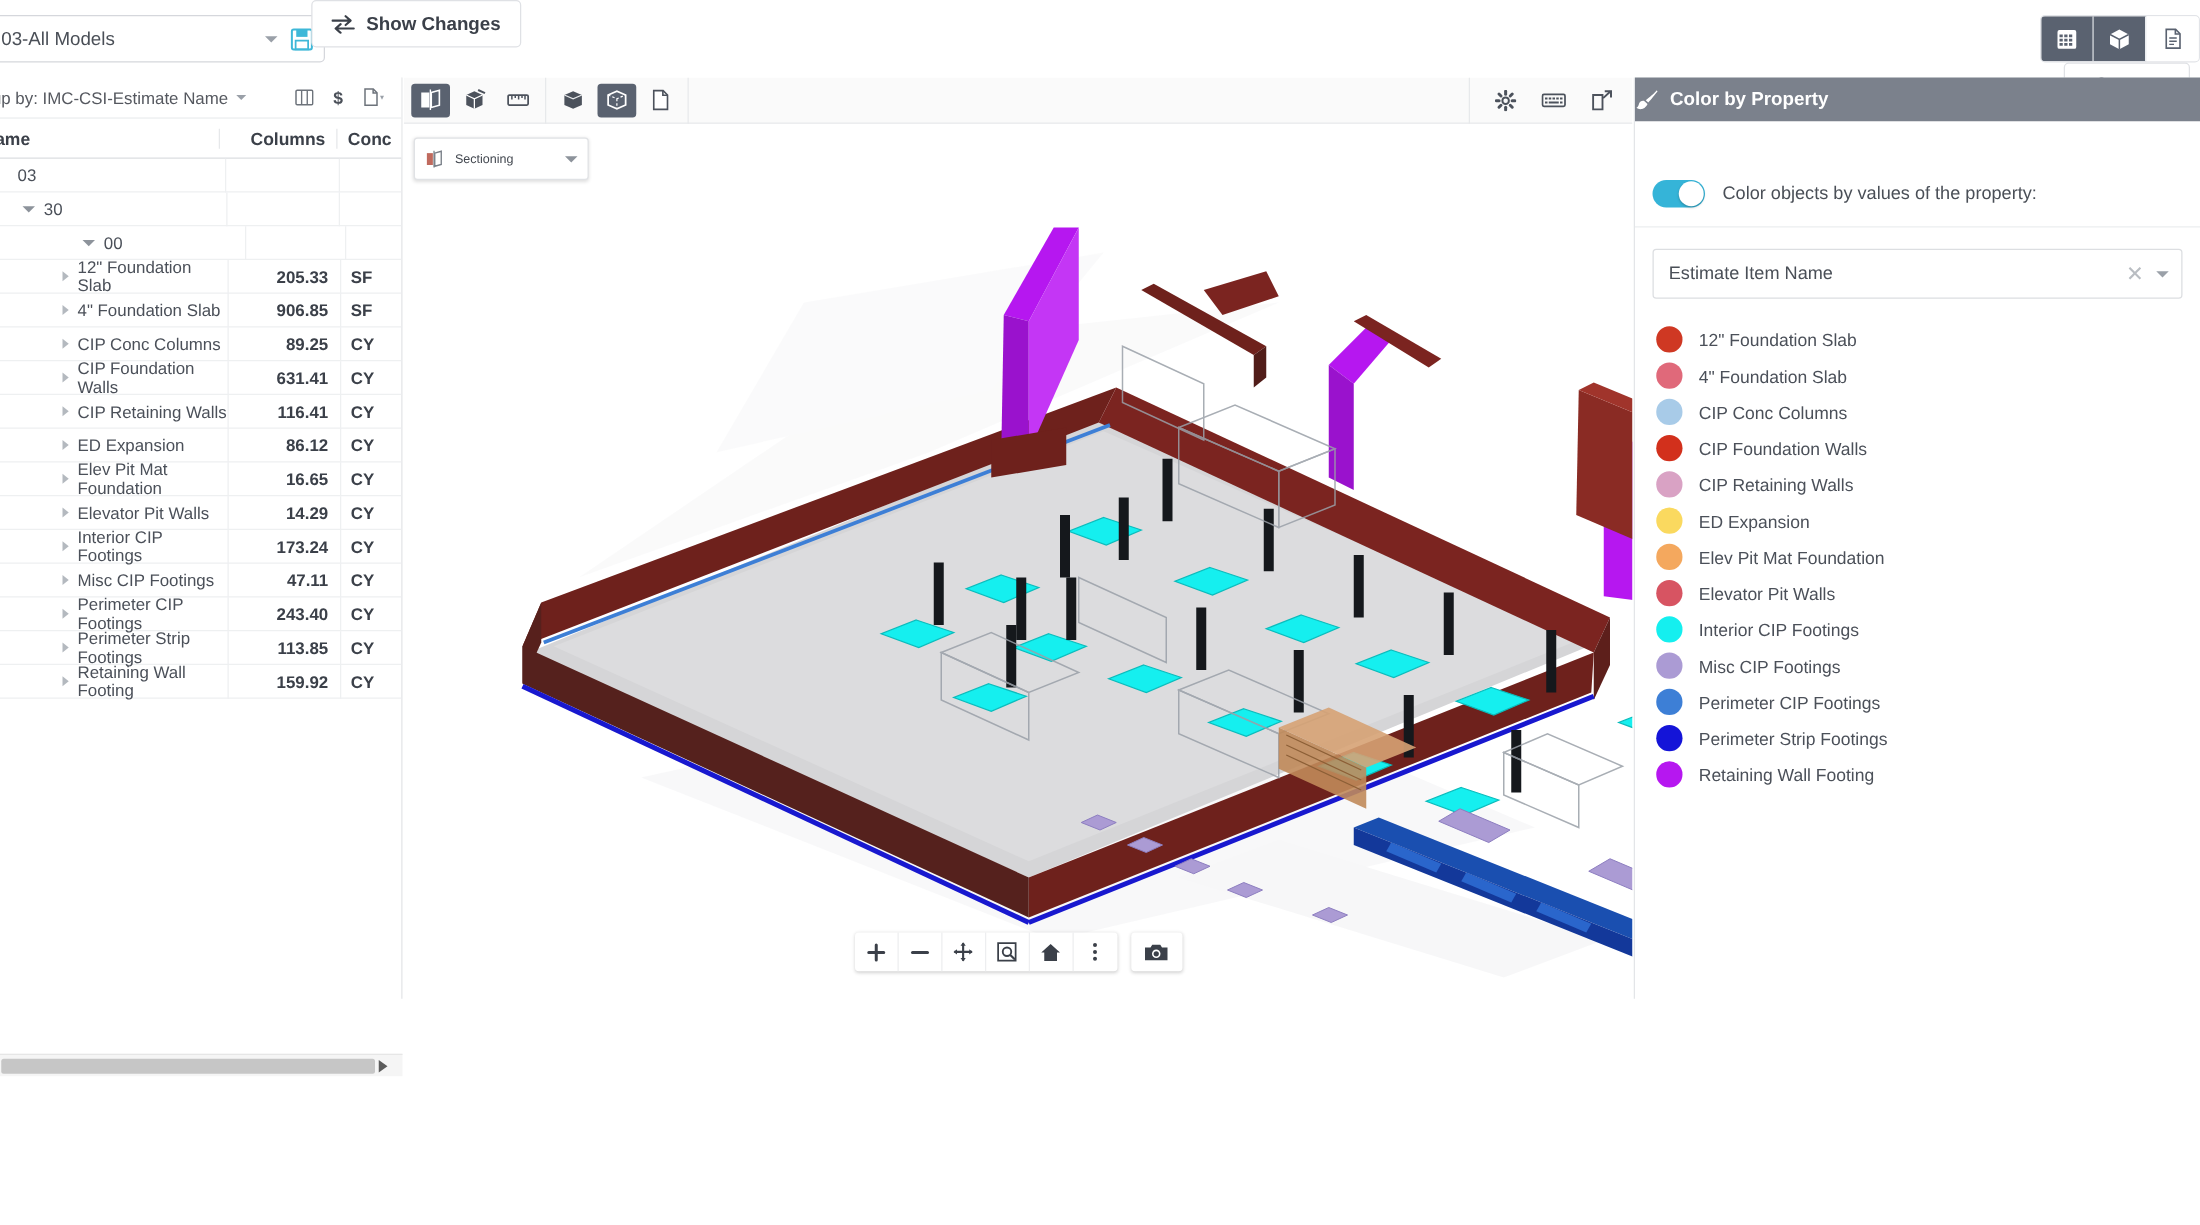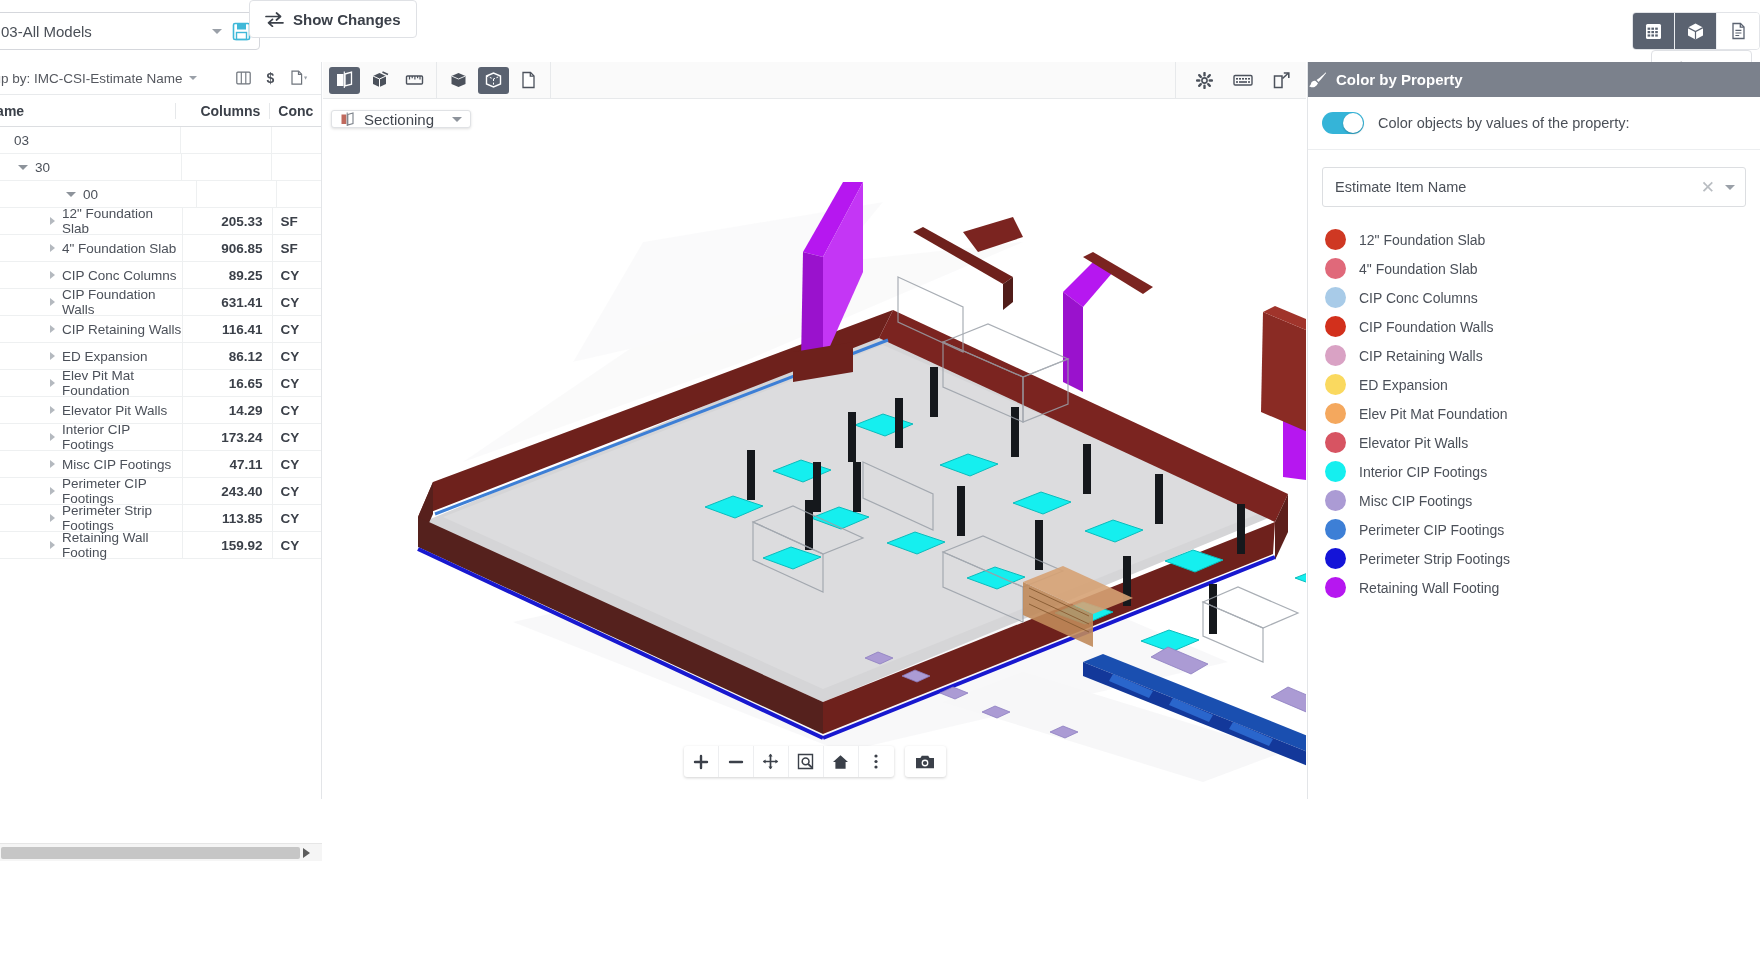--- a/index.html
+++ b/index.html
@@ -89,23 +89,23 @@
               background:#fafafa; border-bottom:1px solid #e7e9eb; display:flex; align-items:center; }
   .vt-group { display:flex; align-items:center; height:37px; padding:0 6px;
               border-right:1px solid #e7e9eb; gap:4px; }
   .vt-btn { width:31px; height:27px; border-radius:3px; display:flex; align-items:center;
             justify-content:center; }
   .vt-btn.active { background:#5a6270; }
   .vt-right { margin-left:auto; display:flex; align-items:center; gap:20px; padding-right:16px;
               border-left:1px solid #e7e9eb; height:37px; padding-left:20px; }
 
   .sectioning-pop {
-    position:absolute; left:8px; top:48px; width:140px; height:18px; background:#fff;
+    position:absolute; left:8px; top:48px; width:140px; height:34px; background:#fff;
     border:1px solid #e0e2e5; border-radius:3px; box-shadow:0 1px 3px rgba(0,0,0,.13);
-    display:flex; align-items:center; padding:0 8px; gap:9px; font-size:15px; color:#42474f;
+    display:flex; align-items:center; padding:0 8px; gap:9px; font-size:10px; color:#42474f;
   }
   .sectioning-pop .sp-caret { margin-left:auto; width:0;height:0;
       border-left:5px solid transparent;border-right:5px solid transparent;border-top:5px solid #8d939b;}
 
   .navbar {
     position:absolute; left:50%; transform:translateX(-50%); bottom:22px;
     display:flex; align-items:center; gap:11px;
   }
   .navgrp { display:flex; background:#fff; border-radius:3px; box-shadow:0 1px 3px rgba(0,0,0,.18); }
   .navbtn { width:35px; height:31px; display:flex; align-items:center; justify-content:center;
@@ -113,21 +113,21 @@
   .navgrp .navbtn:last-child { border-right:none; }
   .navsingle { background:#fff; border-radius:3px; box-shadow:0 1px 3px rgba(0,0,0,.18);
                width:41px; height:31px; display:flex; align-items:center; justify-content:center; }
 
   
   .right-panel { position:absolute; left:1307px; top:62px; width:453px; height:737px; background:#fff;
                  border-left:1px solid #e3e5e8; }
   .rp-header { height:35px; background:#7b818c; display:flex; align-items:center; gap:9px;
                color:#fff; font-size:15px; font-weight:bold; }
   .rp-toggle-row { height:53px; display:flex; align-items:center; gap:14px; padding-left:14px;
-                   border-bottom:1px solid #eceef0; }
+                   border-bottom:1px solid #eceef0;margin-top:32px; }
   .toggle { width:42px; height:22px; border-radius:11px; background:#35b4d8; position:relative; }
   .toggle .knob { position:absolute; right:1px; top:1px; width:20px; height:20px; border-radius:50%;
                   background:#fff; box-shadow:0 1px 2px rgba(0,0,0,.25); }
   .rp-toggle-label { font-size:14.5px; color:#4a4f57; white-space:nowrap; }
   .prop-select { margin:17px 14px 0 14px; height:40px; border:1px solid #dcdee1; border-radius:3px;
                  display:flex; align-items:center; padding:0 10px 0 12px; }
   .prop-select .ps-val { font-size:14.5px; color:#4a4f57; flex:1; }
   .ps-x { color:#b9bdc2; font-size:17px; margin-right:10px; }
   .ps-caret { width:0;height:0;border-left:5px solid transparent;border-right:5px solid transparent;
               border-top:5px solid #9aa0a8; }

